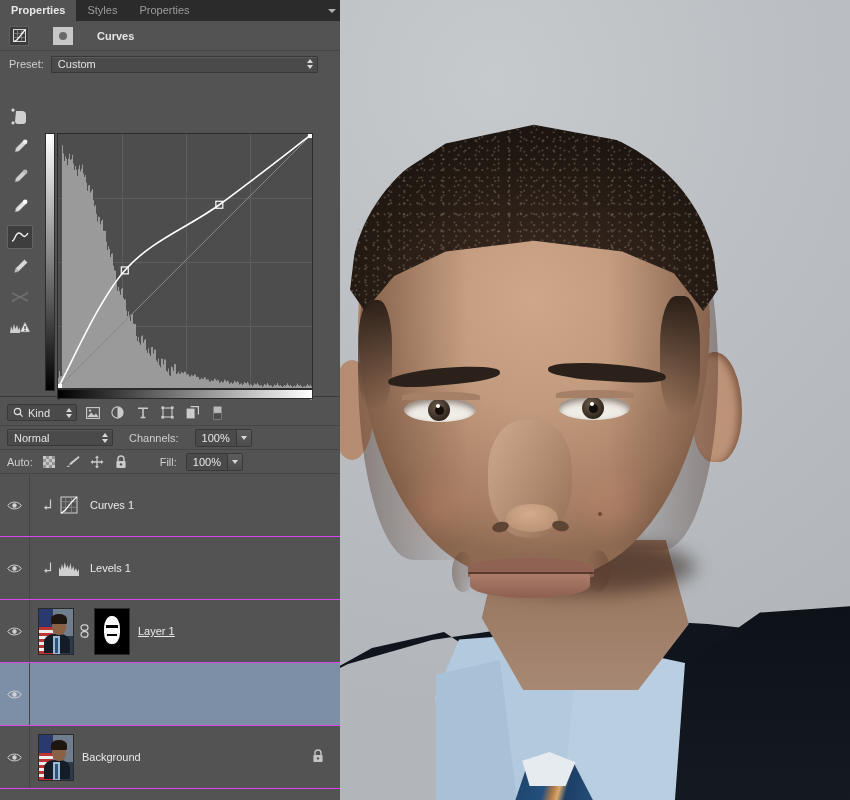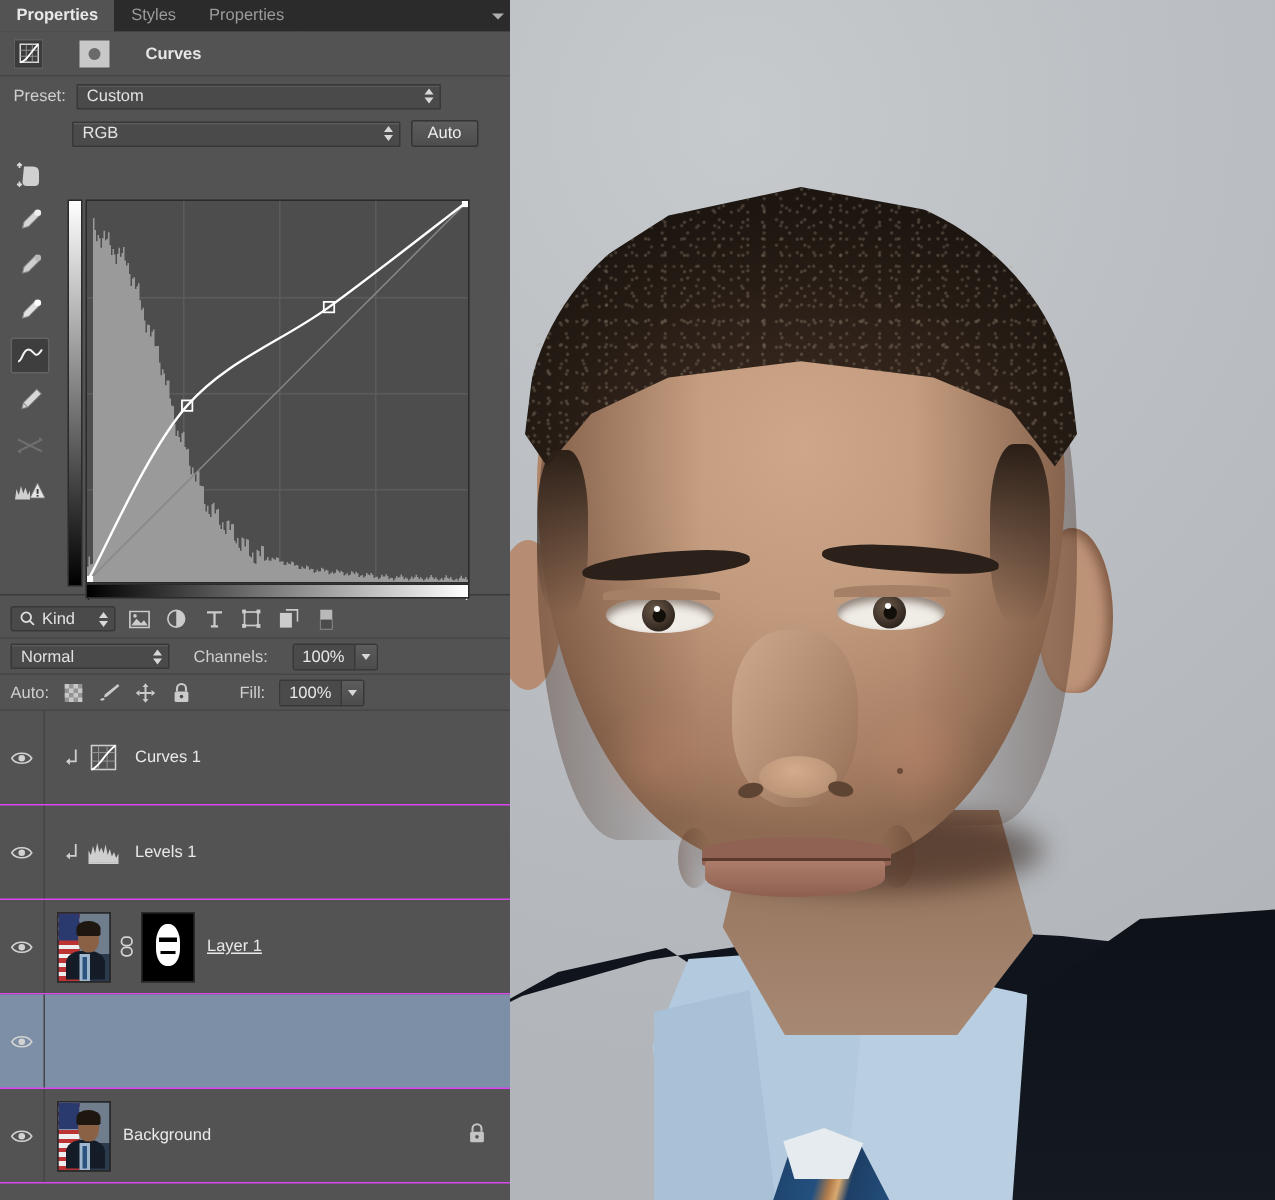--- a/index.html
+++ b/index.html
@@ -482,39 +482,29 @@
           </svg>
         </div>
         <div class="prop-mask-box">
           <span class="prop-mask-dot"></span>
         </div>
         <span class="prop-title">Curves</span>
       </div>
 
       <div class="prop-row" style="height:26px;">
         <span class="lbl">Preset:</span>
-        <div class="ps-select" style="width:243px;">
+        <div class="ps-select" style="width:267px;">
           <span>Custom</span>
           <span class="spin">
             <span class="ar-up"></span>
               <span class="ar-dn"></span>
           </span>
         </div>
       </div>
 
-      <div class="prop-row" style="height:24px;padding-left:48px;">
-        <div class="ps-select" style="width:219px;">
-          <span>RGB</span>
-          <span class="spin">
-            <span class="ar-up"></span>
-              <span class="ar-dn"></span>
-          </span>
-        </div>
-        <div class="ps-button">Auto</div>
-      </div>
 
       <div id="curve-tools">
         <div class="ctool">
           <svg width="20" height="18" viewBox="0 0 20 18">
             <path d="M6 3 l6 0 q4 0 4 4 l0 6 q0 3 -3 3 l-5 0 q-3 0 -3 -3 z" fill="#d0d0d0"></path>
             <path d="M3 4 l0 -3 M1.5 2.5 L3 1 L4.5 2.5" stroke="#d8d8d8" stroke-width="1.2" fill="none"></path>
             <path d="M3 13 l0 3 M1.5 14.5 L3 16 L4.5 14.5" stroke="#d8d8d8" stroke-width="1.2" fill="none"></path>
           </svg>
         </div>
         <div class="ctool">

